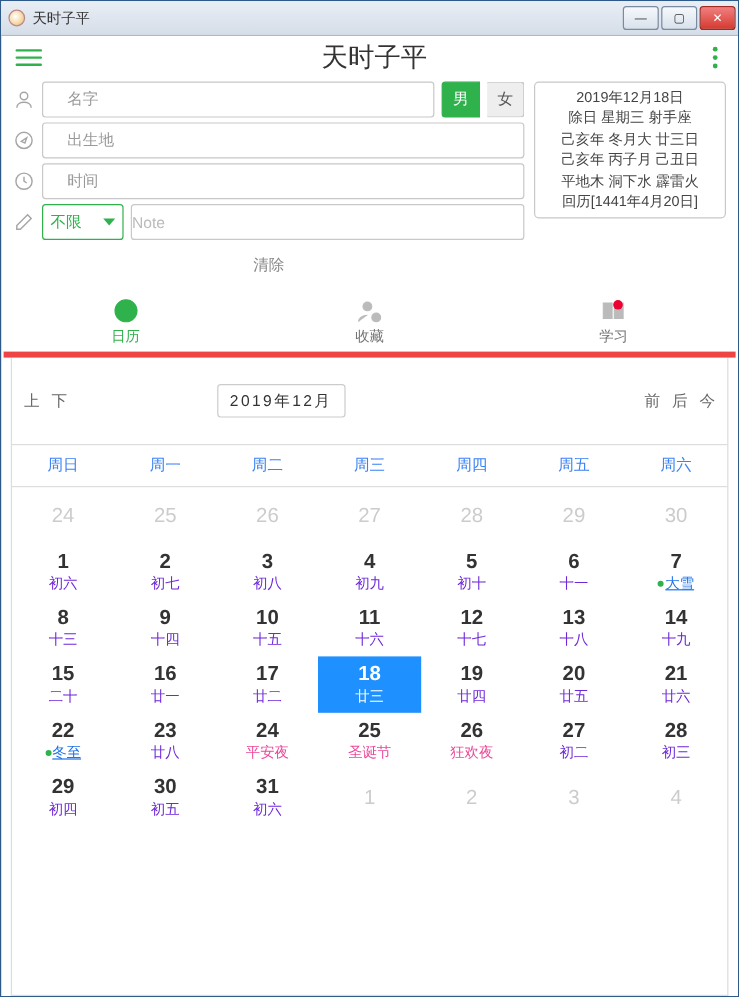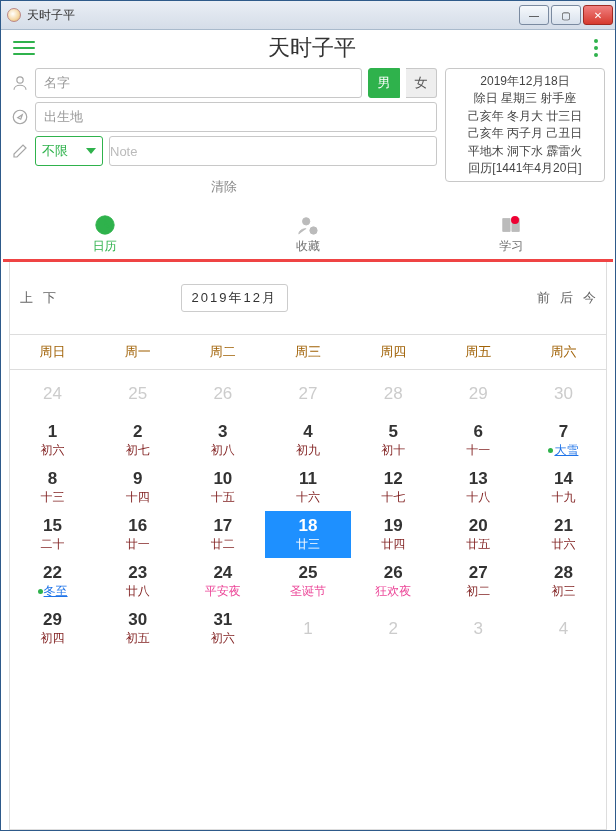--- a/index.html
+++ b/index.html
@@ -16,52 +16,52 @@
   .appbar .hamb span{height:2px;background:#2fb24c;border-radius:1px;}
   .appbar .title{flex:1;text-align:center;font-size:22px;}
   .appbar .dots{width:14px;display:flex;flex-direction:column;align-items:center;gap:3px;}
   .appbar .dots span{width:4px;height:4px;background:#2fb24c;border-radius:50%;}
   
   .formwrap{display:flex;gap:8px;padding:2px 8px;align-items:flex-start;}
   .formcol{flex:1;display:flex;flex-direction:column;gap:4px;}
   .row{display:flex;align-items:center;gap:6px;}
   .icon{width:18px;height:18px;color:#a6a6a6;flex:0 0 18px;display:flex;align-items:center;justify-content:center;}
   .icon svg{width:18px;height:18px;stroke:#a6a6a6;fill:none;stroke-width:1.6;}
-  .input{flex:1;height:28px;border:1px solid #c8c8c8;border-radius:3px;padding:0 8px;background:#fff;color:#999;display:flex;align-items:center;}
+  .input{flex:1;height:28px;border:1px solid #c8c8c8;border-radius:3px;padding:0 20px;background:#fff;color:#999;display:flex;align-items:center;}
   .genderbtn{width:30px;height:28px;display:flex;align-items:center;justify-content:center;border:1px solid #c8c8c8;color:#555;font-size:13px;}
   .genderbtn.male{background:#2fb24c;color:#fff;border-color:#2fb24c;border-top-left-radius:3px;border-bottom-left-radius:3px;}
   .genderbtn.female{background:#eee;border-top-right-radius:3px;border-bottom-right-radius:3px;border-left:none;}
   .sel{width:54px;height:28px;border:1px solid #2fb24c;border-radius:3px;color:#2fb24c;display:flex;align-items:center;justify-content:space-between;padding:0 6px;}
   .sel .tri{width:0;height:0;border-left:5px solid transparent;border-right:5px solid transparent;border-top:6px solid #2fb24c;}
   .note{flex:1;height:28px;border:1px solid #c8c8c8;border-radius:3px;padding:0 0;color:#bbb;display:flex;align-items:center;}
   .infobox{width:150px;border:1px solid #c8c8c8;border-radius:4px;padding:4px;font-size:12px;line-height:1.45;text-align:center;color:#444;}
   
   .actions{display:flex;margin-top:2px;}
   .actions div{flex:1;text-align:center;padding:6px 0;color:#888;font-size:13px;}
   
-  .tabs{display:flex;border-bottom:3px solid #ef4444;margin-top:4px;position:relative;font-family:Liberation Mono, monospace;}
+  .tabs{display:flex;border-bottom:5px solid #ef4444;margin-top:4px;position:relative;font-family:Liberation Mono, monospace;}
   .tab{flex:1;display:flex;flex-direction:column;align-items:center;padding:6px 0 4px;color:#737373;font-size:12px;position:relative;}
   .tab.active{color:#2fb24c;}
   .tab .ic{width:22px;height:22px;margin-bottom:2px;}
   .tab.active .ic svg *{fill:#2fb24c;stroke:#2fb24c;}
   .tab .ic svg *{fill:#bbb;stroke:#bbb;}
   .reddot{width:8px;height:8px;background:#e03;border-radius:50%;position:absolute;top:8px;right:94px;}
   
   .calhead{display:flex;align-items:center;padding:6px 10px;color:#666;font-size:13px;}
   .calhead .navL{display:flex;gap:10px;}
   .calhead .navR{display:flex;gap:10px;margin-left:auto;}
   .calhead .month{margin:16px auto;border:1px solid #ccc;border-radius:3px;padding:4px 10px;letter-spacing:2px;color:#333;}
   
   .wk{display:flex;border-top:1px solid #ddd;border-bottom:1px solid #ddd;}
-  .wk div{flex:1;text-align:center;padding:8px 0;font-size:13px;color:#a16207;}
+  .wk div{flex:1;text-align:center;padding:8px 0;font-size:13px;color:#3b82f6;}
   
   .grid{display:grid;grid-template-columns:repeat(7,1fr);}
   .cell{height:47px;display:flex;flex-direction:column;align-items:center;justify-content:center;font-size:12px;position:relative;}
   .cell .d{font-size:17px;font-weight:bold;color:#333;line-height:1;}
-  .cell .s{font-size:12px;color:#7f1d1d;margin-top:2px;}
+  .cell .s{font-size:12px;color:#6d28d9;margin-top:2px;}
   .cell.dim .d{color:#ccc;font-weight:normal;}
   .cell.today{background:#1e90ff;}
   .cell.today .d,.cell.today .s{color:#fff;}
   .cell .s.blue{color:#ec4899;}
   .cell .s.term{color:#1e73e8;text-decoration:underline;}
   .cell .s.term::before{content:"";display:inline-block;width:5px;height:5px;background:#2fb24c;border-radius:50%;margin-right:1px;vertical-align:middle;}
   .body{flex:1;display:flex;flex-direction:column;overflow:hidden;padding:0 2px;}
   .content{flex:1;border:1px solid #ddd;border-top:none;margin:0 6px;}
 </style>
 </head>
@@ -112,20 +112,29 @@
               <svg viewBox="0 0 24 24">
                 <circle cx="12" cy="12" r="9"></circle>
                 <path d="M15 9l-2 6-4-2z"></path>
               </svg>
             </div>
           <div class="input">出生地</div>
         </div>
         <div class="row">
           <div class="icon">
               <svg viewBox="0 0 24 24">
+                <circle cx="12" cy="12" r="9"></circle>
+                <path d="M12 7v5l3 2"></path>
+              </svg>
+            </div>
+          <div class="input">时间</div>
+        </div>
+        <div class="row">
+          <div class="icon">
+              <svg viewBox="0 0 24 24">
                 <path d="M4 16v4h4L20 8l-4-4L4 16z"></path>
               </svg>
             </div>
           <div class="sel">
               <span>不限</span>
               <span class="tri"></span>
             </div>
           <div class="note">Note</div>
         </div>
         <div class="actions">

